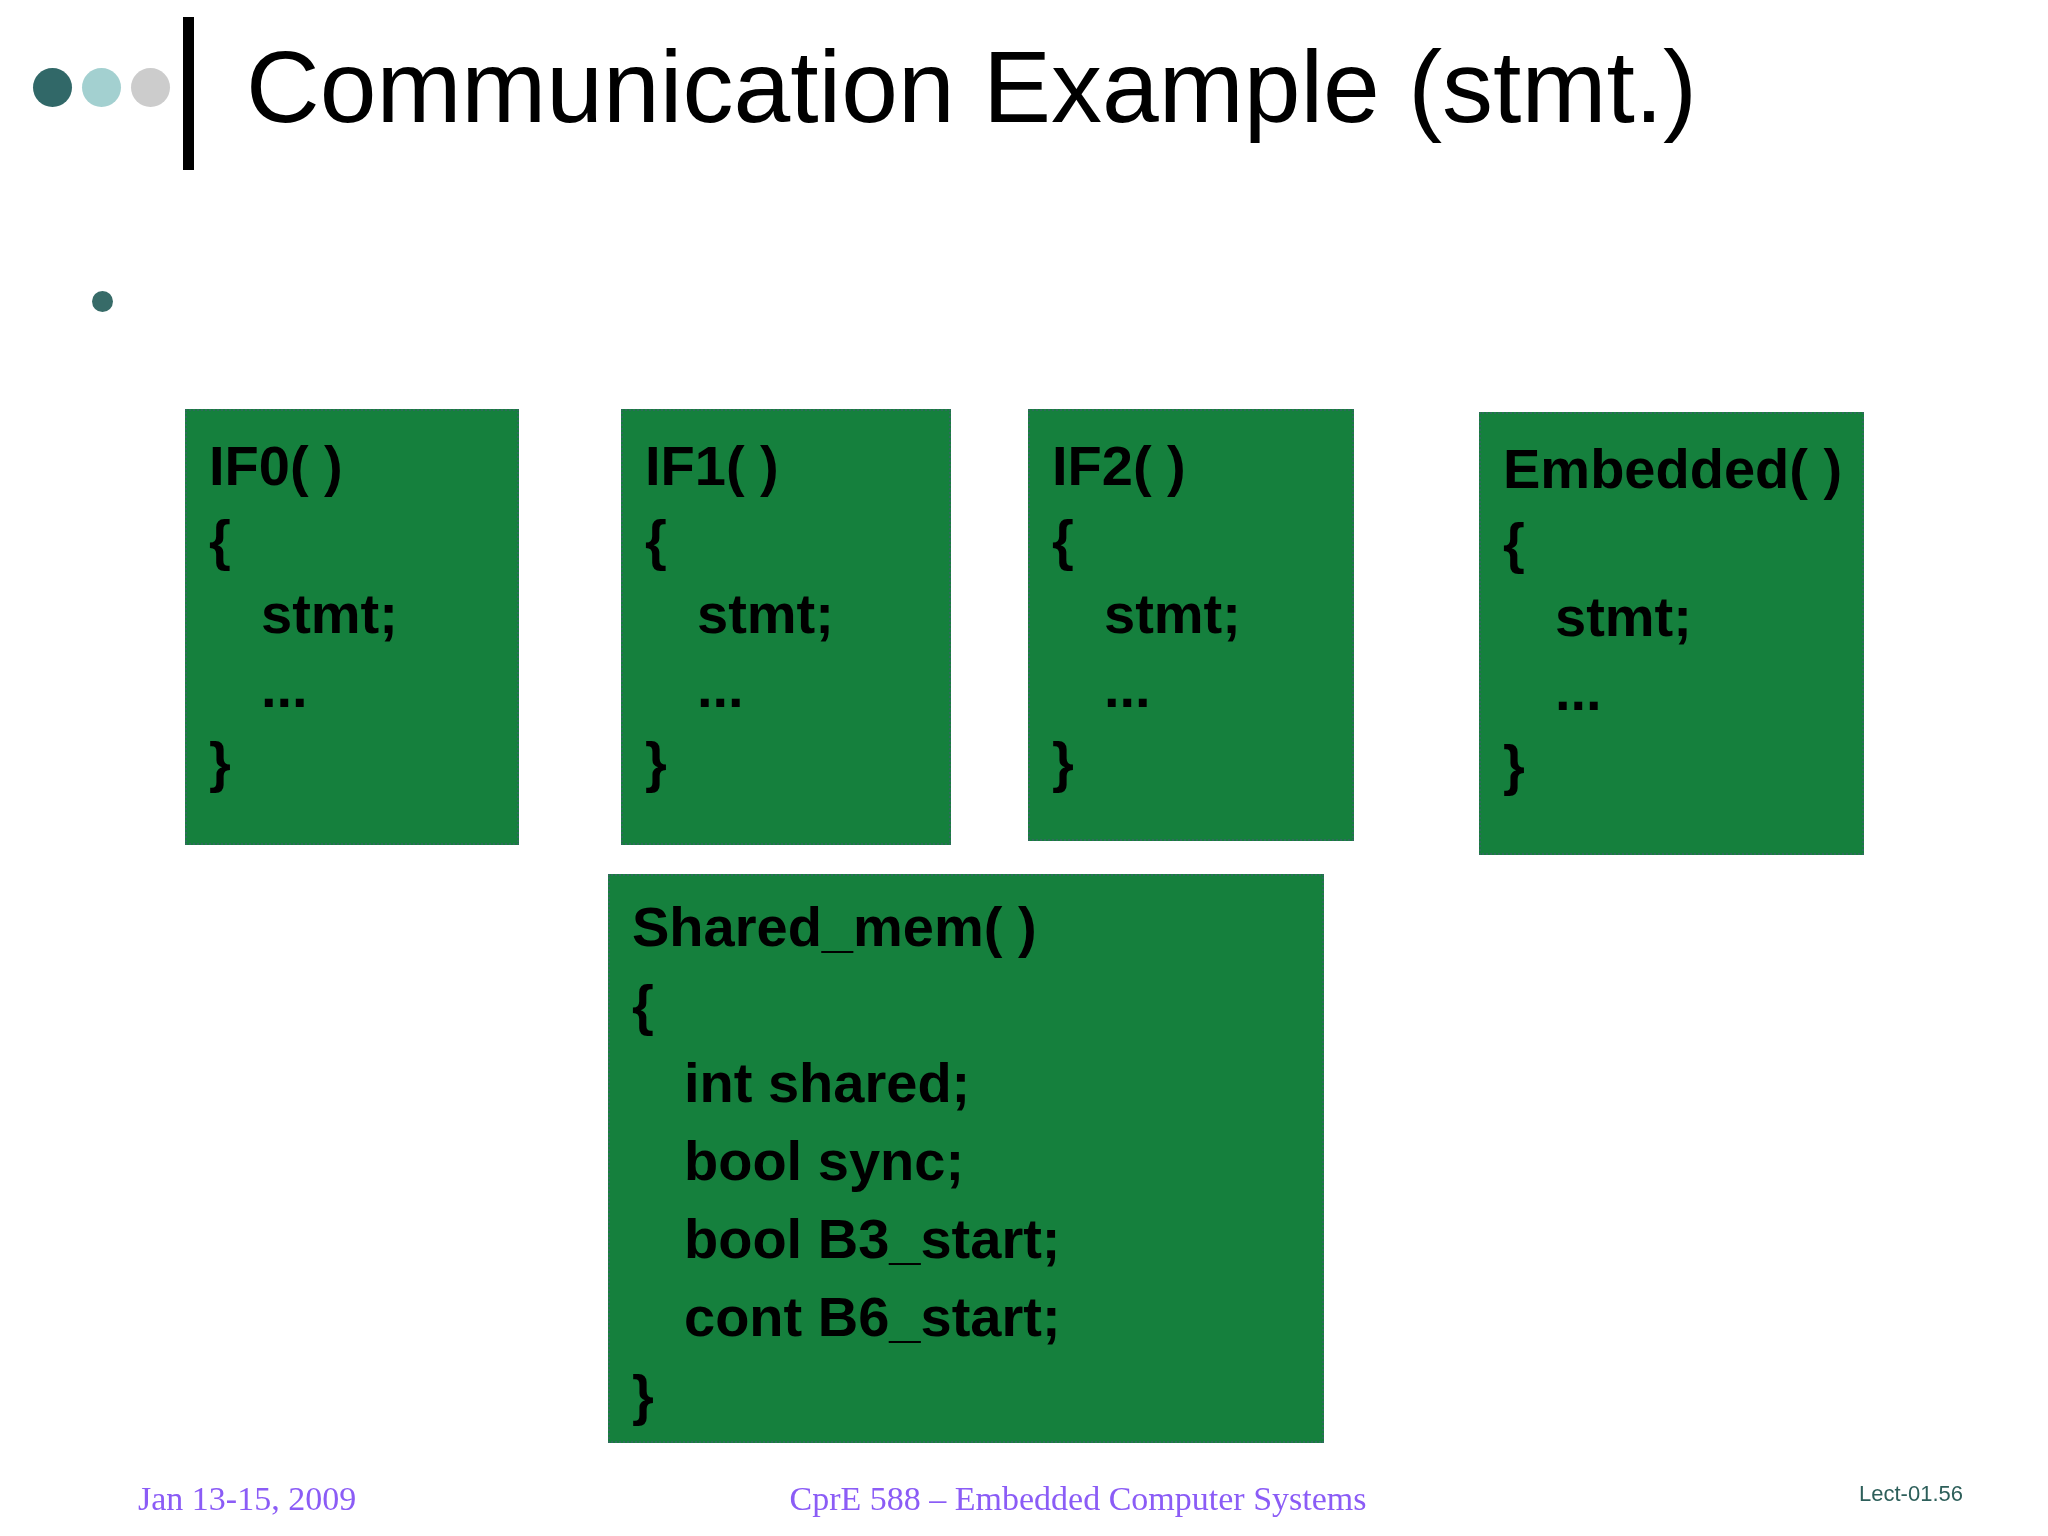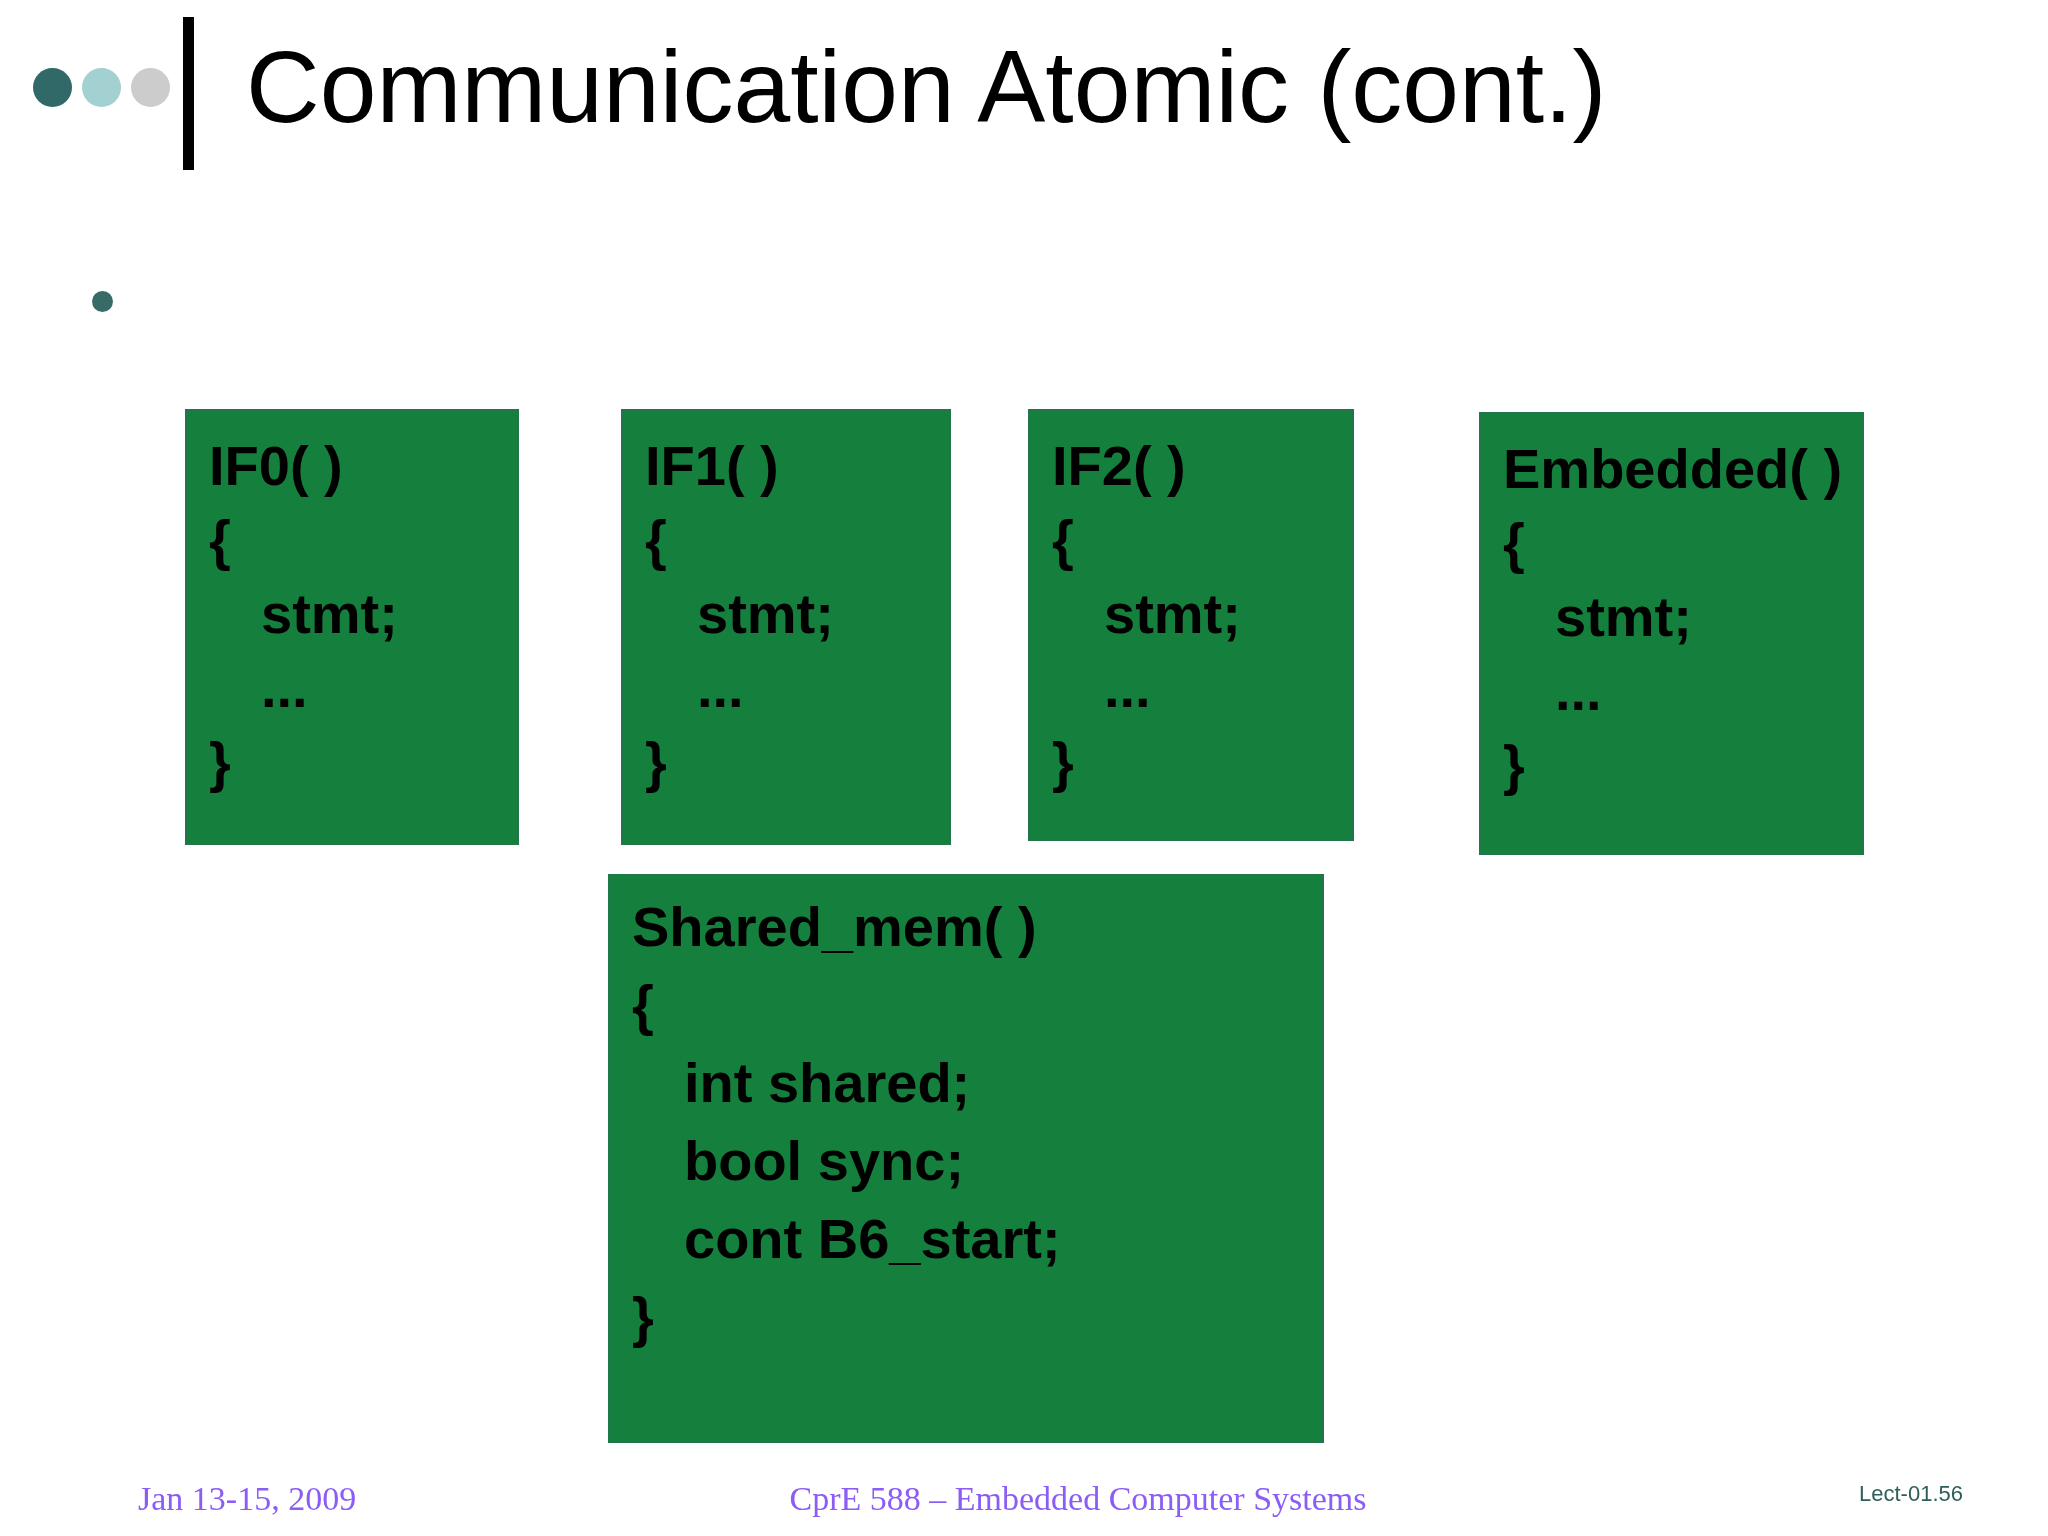--- a/index.html
+++ b/index.html
@@ -72,21 +72,21 @@
 
 <div class="slide">
 
   <div>
     <span class="dot dot-dark"></span>
     <span class="dot dot-light"></span>
     <span class="dot dot-gray"></span>
   </div>
   <div class="title-rule"></div>
 
-  <h1 class="page-title">Communication Atomic (cont.)</h1>
+  <h1 class="page-title">Communication Example (stmt.)</h1>
 
   <span class="bullet-dot"></span>
 
   <div class="code-box" id="box-if0">
     <div class="code-line">IF0( )</div>
     <div class="code-line">{</div>
     <div class="code-line indent">stmt;</div>
     <div class="code-line indent">...</div>
     <div class="code-line">}</div>
   </div>
@@ -113,20 +113,21 @@
     <div class="code-line indent">stmt;</div>
     <div class="code-line indent">...</div>
     <div class="code-line">}</div>
   </div>
 
   <div class="code-box" id="box-shared">
     <div class="code-line">Shared_mem( )</div>
     <div class="code-line">{</div>
     <div class="code-line indent">int shared;</div>
     <div class="code-line indent">bool sync;</div>
+    <div class="code-line indent">bool B3_start;</div>
     <div class="code-line indent">cont B6_start;</div>
     <div class="code-line">}</div>
   </div>
 
   <div class="footer-date">Jan 13-15, 2009</div>
   <div class="footer-course">CprE 588 – Embedded Computer Systems</div>
   <div class="footer-lecture">Lect-01.56</div>
 
 </div>
 

